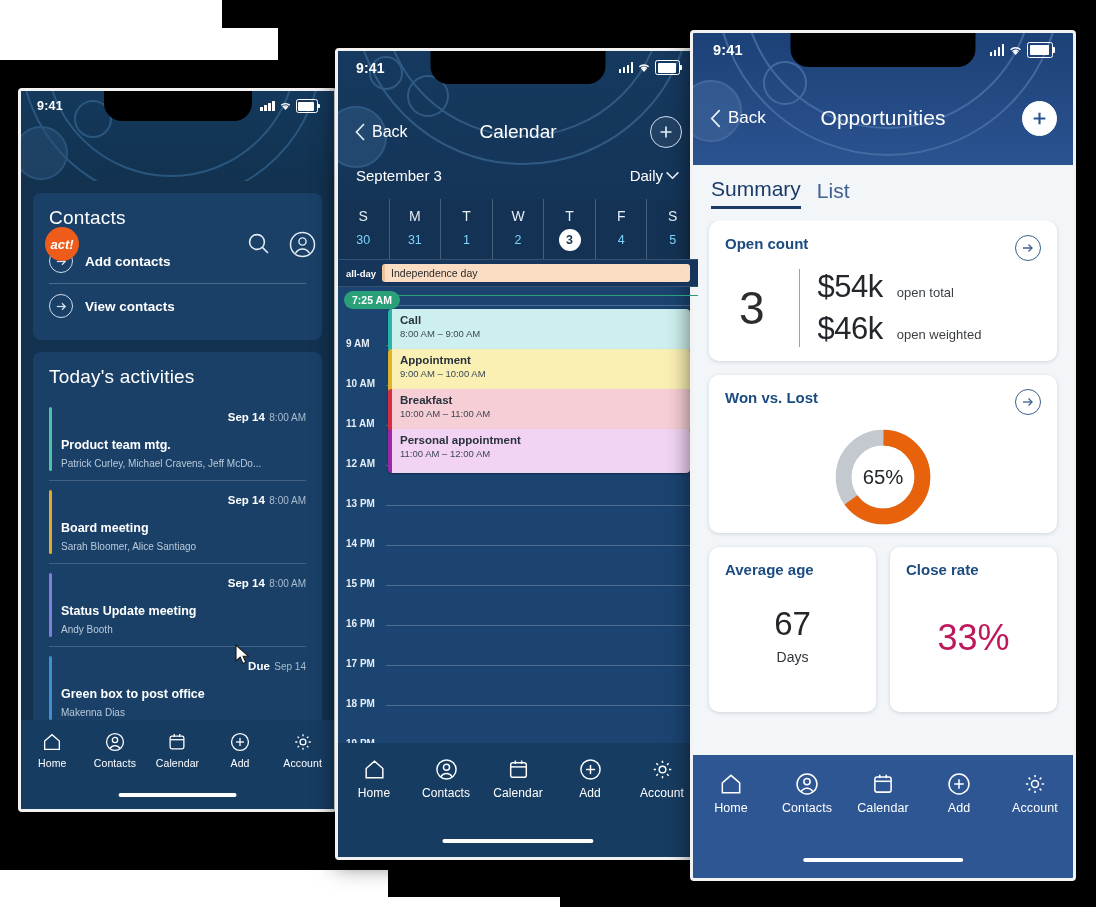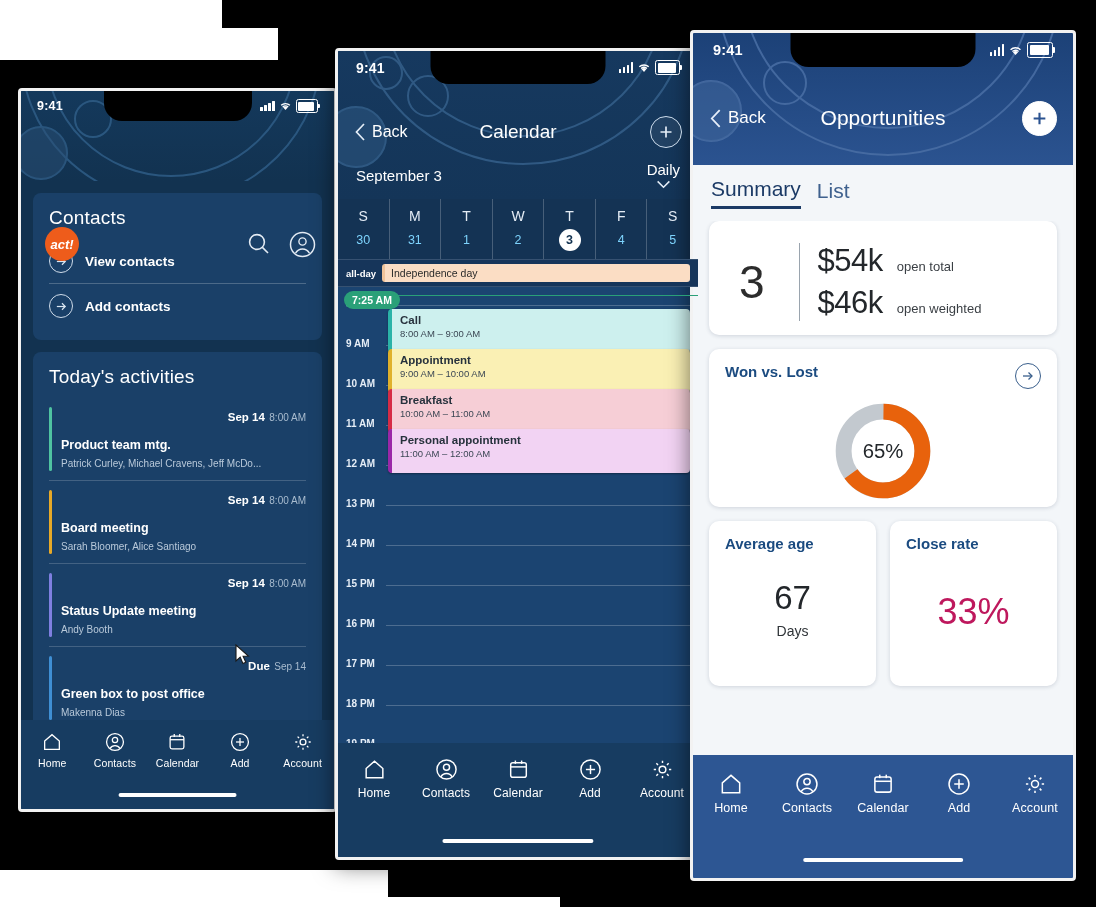--- a/index.html
+++ b/index.html
@@ -69,21 +69,21 @@
   
   #p2{left:335px;top:48px;width:360px;height:806px;background:#143354;}
   #p2 .hdr{position:absolute;left:0;right:0;top:0;height:148px;background:linear-gradient(180deg,#16395f 0%,#143558 100%);overflow:hidden;}
   .navbar{position:absolute;left:0;right:0;top:58px;height:46px;display:flex;align-items:center;z-index:5;}
   .back{display:flex;align-items:center;gap:5px;color:#fff;font-size:16px;}
   .navtitle{position:absolute;left:0;right:0;text-align:center;color:#fff;font-size:19px;font-weight:400;pointer-events:none;}
   .plus{width:30px;height:30px;border-radius:50%;border:1.6px solid #cddcec;display:flex;align-items:center;justify-content:center;background:rgba(255,255,255,.06);}
   .plus.solid{background:#fff;border-color:#fff;}
   .subbar{position:absolute;left:0;right:0;top:104px;height:40px;display:flex;align-items:center;justify-content:space-between;padding:0 18px;color:#fff;z-index:5;}
   .subbar .md{font-size:15px;}
-  .subbar .dv{display:flex;align-items:center;gap:2px;font-size:15px;flex-direction:column;}
+  .subbar .dv{display:flex;align-items:center;gap:2px;font-size:15px;}
   .weekrow{position:absolute;left:0;right:0;top:148px;height:60px;display:flex;z-index:5;}
   .wcell{flex:1;display:flex;flex-direction:column;align-items:center;justify-content:center;gap:5px;border-left:1px solid rgba(255,255,255,.22);}
   .wcell:first-child{border-left:none;}
   .wcell .wd{color:#e4ecf5;font-size:14px;}
   .wcell .dn{color:#7dd3fc;font-size:12.5px;width:22px;height:22px;line-height:22px;text-align:center;border-radius:50%;}
   .wcell.sel .dn{background:#fff;color:#123250;font-weight:700;}
   .allday{position:absolute;left:0;right:0;top:208px;height:26px;display:flex;align-items:center;background:#16355a;border-top:1px solid rgba(255,255,255,.14);border-bottom:1px solid rgba(255,255,255,.14);z-index:5;}
   .allday .lab{color:#fff;font-size:9.5px;font-weight:700;padding:0 6px 0 8px;}
   .allday .chip{flex:1;margin-right:8px;background:#fbddc4;border-radius:3px;color:#2a2a2a;font-size:10.5px;padding:3px 6px;border-left:3px solid #f0c39a;}
   .grid{position:absolute;left:0;right:0;top:234px;bottom:100px;overflow:hidden;background:#1b4471;}
@@ -186,30 +186,30 @@
   <div class="body">
     <div class="card-d">
       <h3>Contacts</h3>
       <div class="link-row">
         <span class="circ-arrow">
             <svg width="13" height="13" viewBox="0 0 14 14">
               <line x1="2" y1="7" x2="11" y2="7" stroke="#dbe7f3" stroke-width="1.3"></line>
               <polyline points="7.5,3.5 11,7 7.5,10.5" fill="none" stroke="#dbe7f3" stroke-width="1.3"></polyline>
             </svg>
           </span>
-        <span>View contacts</span>
+        <span>Add contacts</span>
       </div>
       <div class="link-row">
         <span class="circ-arrow">
             <svg width="13" height="13" viewBox="0 0 14 14">
               <line x1="2" y1="7" x2="11" y2="7" stroke="#dbe7f3" stroke-width="1.3"></line>
               <polyline points="7.5,3.5 11,7 7.5,10.5" fill="none" stroke="#dbe7f3" stroke-width="1.3"></polyline>
             </svg>
           </span>
-        <span>Add contacts</span>
+        <span>View contacts</span>
       </div>
     </div>
 
     <div class="card-d" style="padding-bottom:14px;">
       <h3>Today's activities</h3>
       <div class="act-list">
 
         <div class="act-item">
           <span class="act-bar" style="background:#4fc3a1"></span>
           <span class="act-main">
@@ -584,20 +584,29 @@
   </div>
 
   <div class="tabs">
     <div class="ot active">Summary</div>
     <div class="ot">List</div>
   </div>
 
   <div class="content">
 
     <div class="wcard">
+      <div class="wc-head">
+        <div class="wc-title">Open count</div>
+        <div class="arrow-o">
+            <svg width="14" height="14" viewBox="0 0 14 14">
+              <line x1="2" y1="7" x2="11" y2="7" stroke="#3a5f8c" stroke-width="1.3"></line>
+              <polyline points="7.5,3.5 11,7 7.5,10.5" fill="none" stroke="#3a5f8c" stroke-width="1.3"></polyline>
+            </svg>
+          </div>
+      </div>
       <div class="oc-body">
         <div class="oc-num">3</div>
         <div class="oc-div"></div>
         <div class="oc-lines">
           <div class="oc-line">
             <span class="oc-big">$54k</span>
             <span class="oc-small">open total</span>
           </div>
           <div class="oc-line">
             <span class="oc-big">$46k</span>

